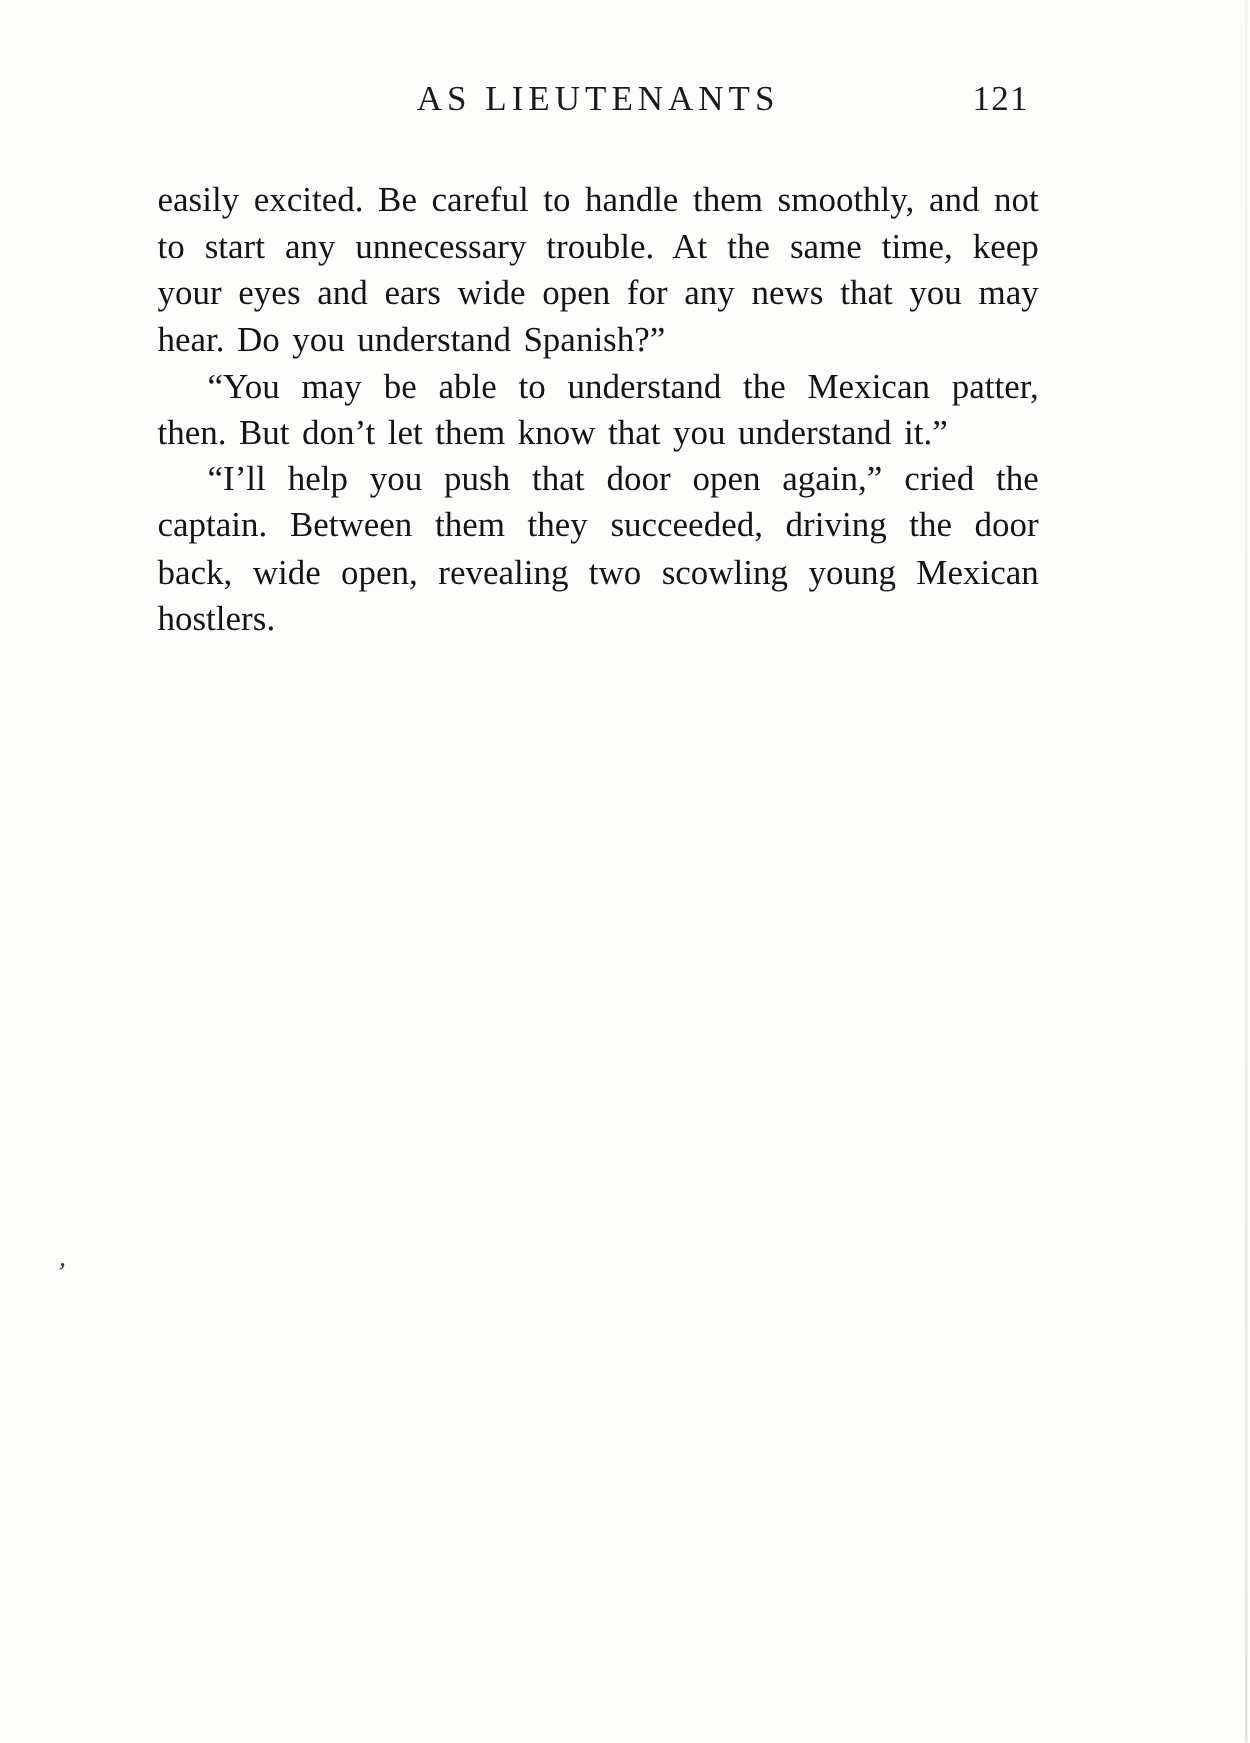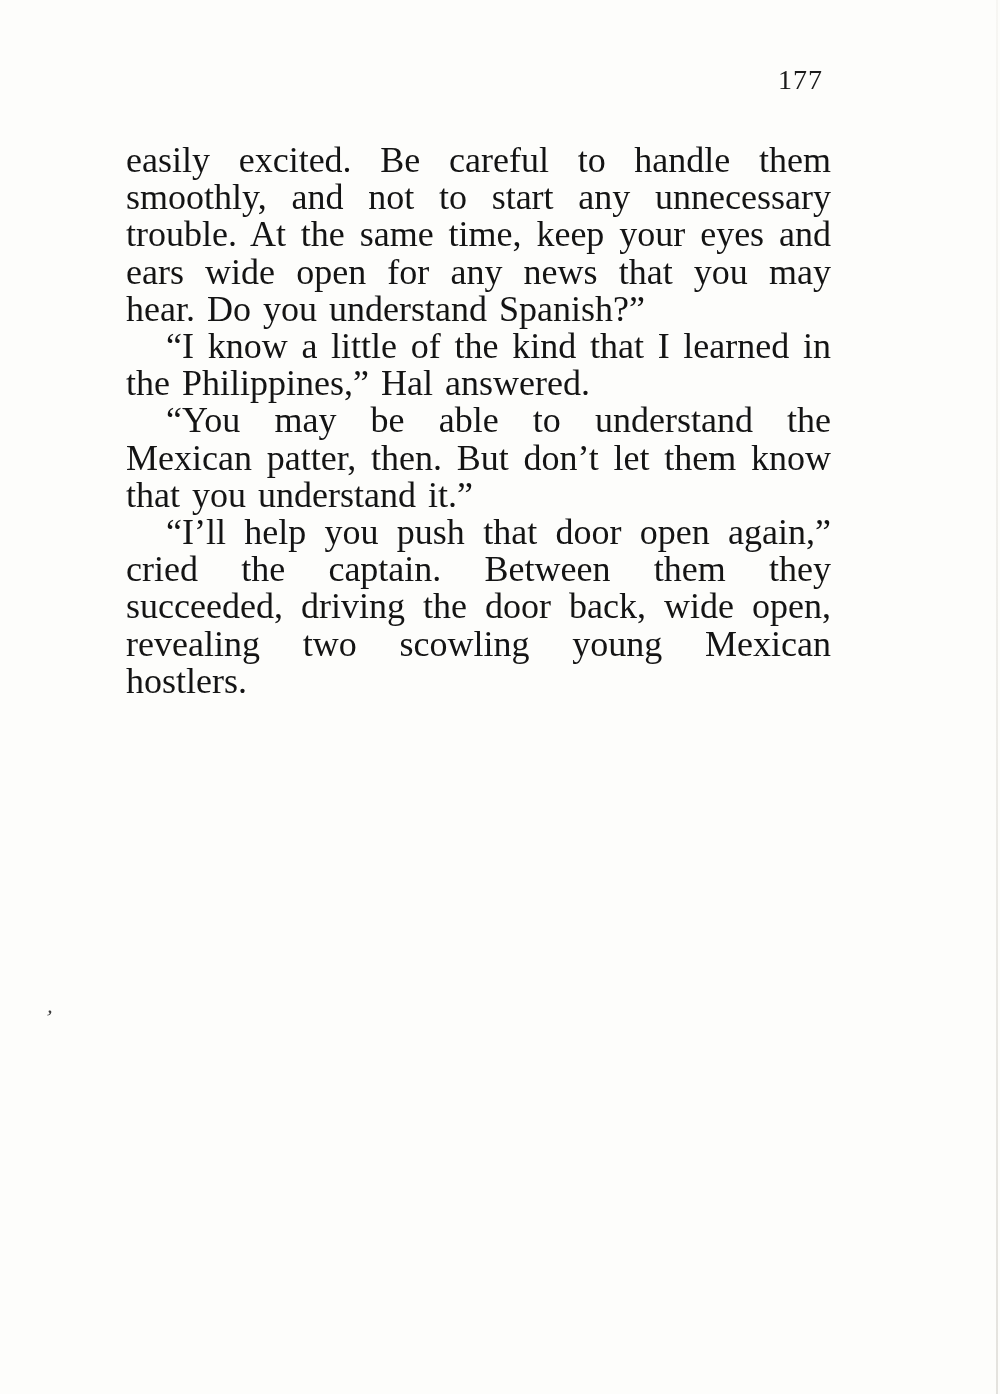--- a/index.html
+++ b/index.html
@@ -48,21 +48,21 @@
     position: absolute;
     right: 8px;
     top: 64px;
     font-size: 28px;
     letter-spacing: 1px;
     color: #1b1b1b;
   }
   .page-body {
     width: 705px;
     margin: 38px auto 12px 126px;
-    font-size: 36px;
+    font-size: 28px;
     line-height: 37.2px;
     text-align: justify;
     word-spacing: 3px;
   }
   .page-body p {
     margin: 0;
     padding: 0;
   }
   .page-body p.indent {
     text-indent: 40px;
@@ -77,25 +77,25 @@
   }
 </style>
 </head>
 <body>
 
 <div class="book-page">
 
   <div class="page-edge"></div>
 
   <header class="page-header">
-    <span class="page-number">177</span>
+    <span class="running-title">AS LIEUTENANTS</span>
+    <span class="page-number">121</span>
   </header>
 
   <main class="page-body">
     <p class="para">easily excited.  Be careful to handle them smoothly, and not to start any unnecessary trouble.  At the same time, keep your eyes and ears wide open for any news that you may hear.  Do you understand Spanish?”</p>
-    <p class="para indent">“I know a little of the kind that I learned in the Philippines,” Hal answered.</p>
     <p class="para indent">“You may be able to understand the Mexican patter, then.  But don’t let them know that you understand it.”</p>
     <p class="para indent">“I’ll help you push that door open again,” cried the captain.  Between them they succeeded, driving the door back, wide open, revealing two scowling young Mexican hostlers.</p>
   </main>
 
   <span class="margin-mark">’</span>
 
 </div>
 
 </body></html>

